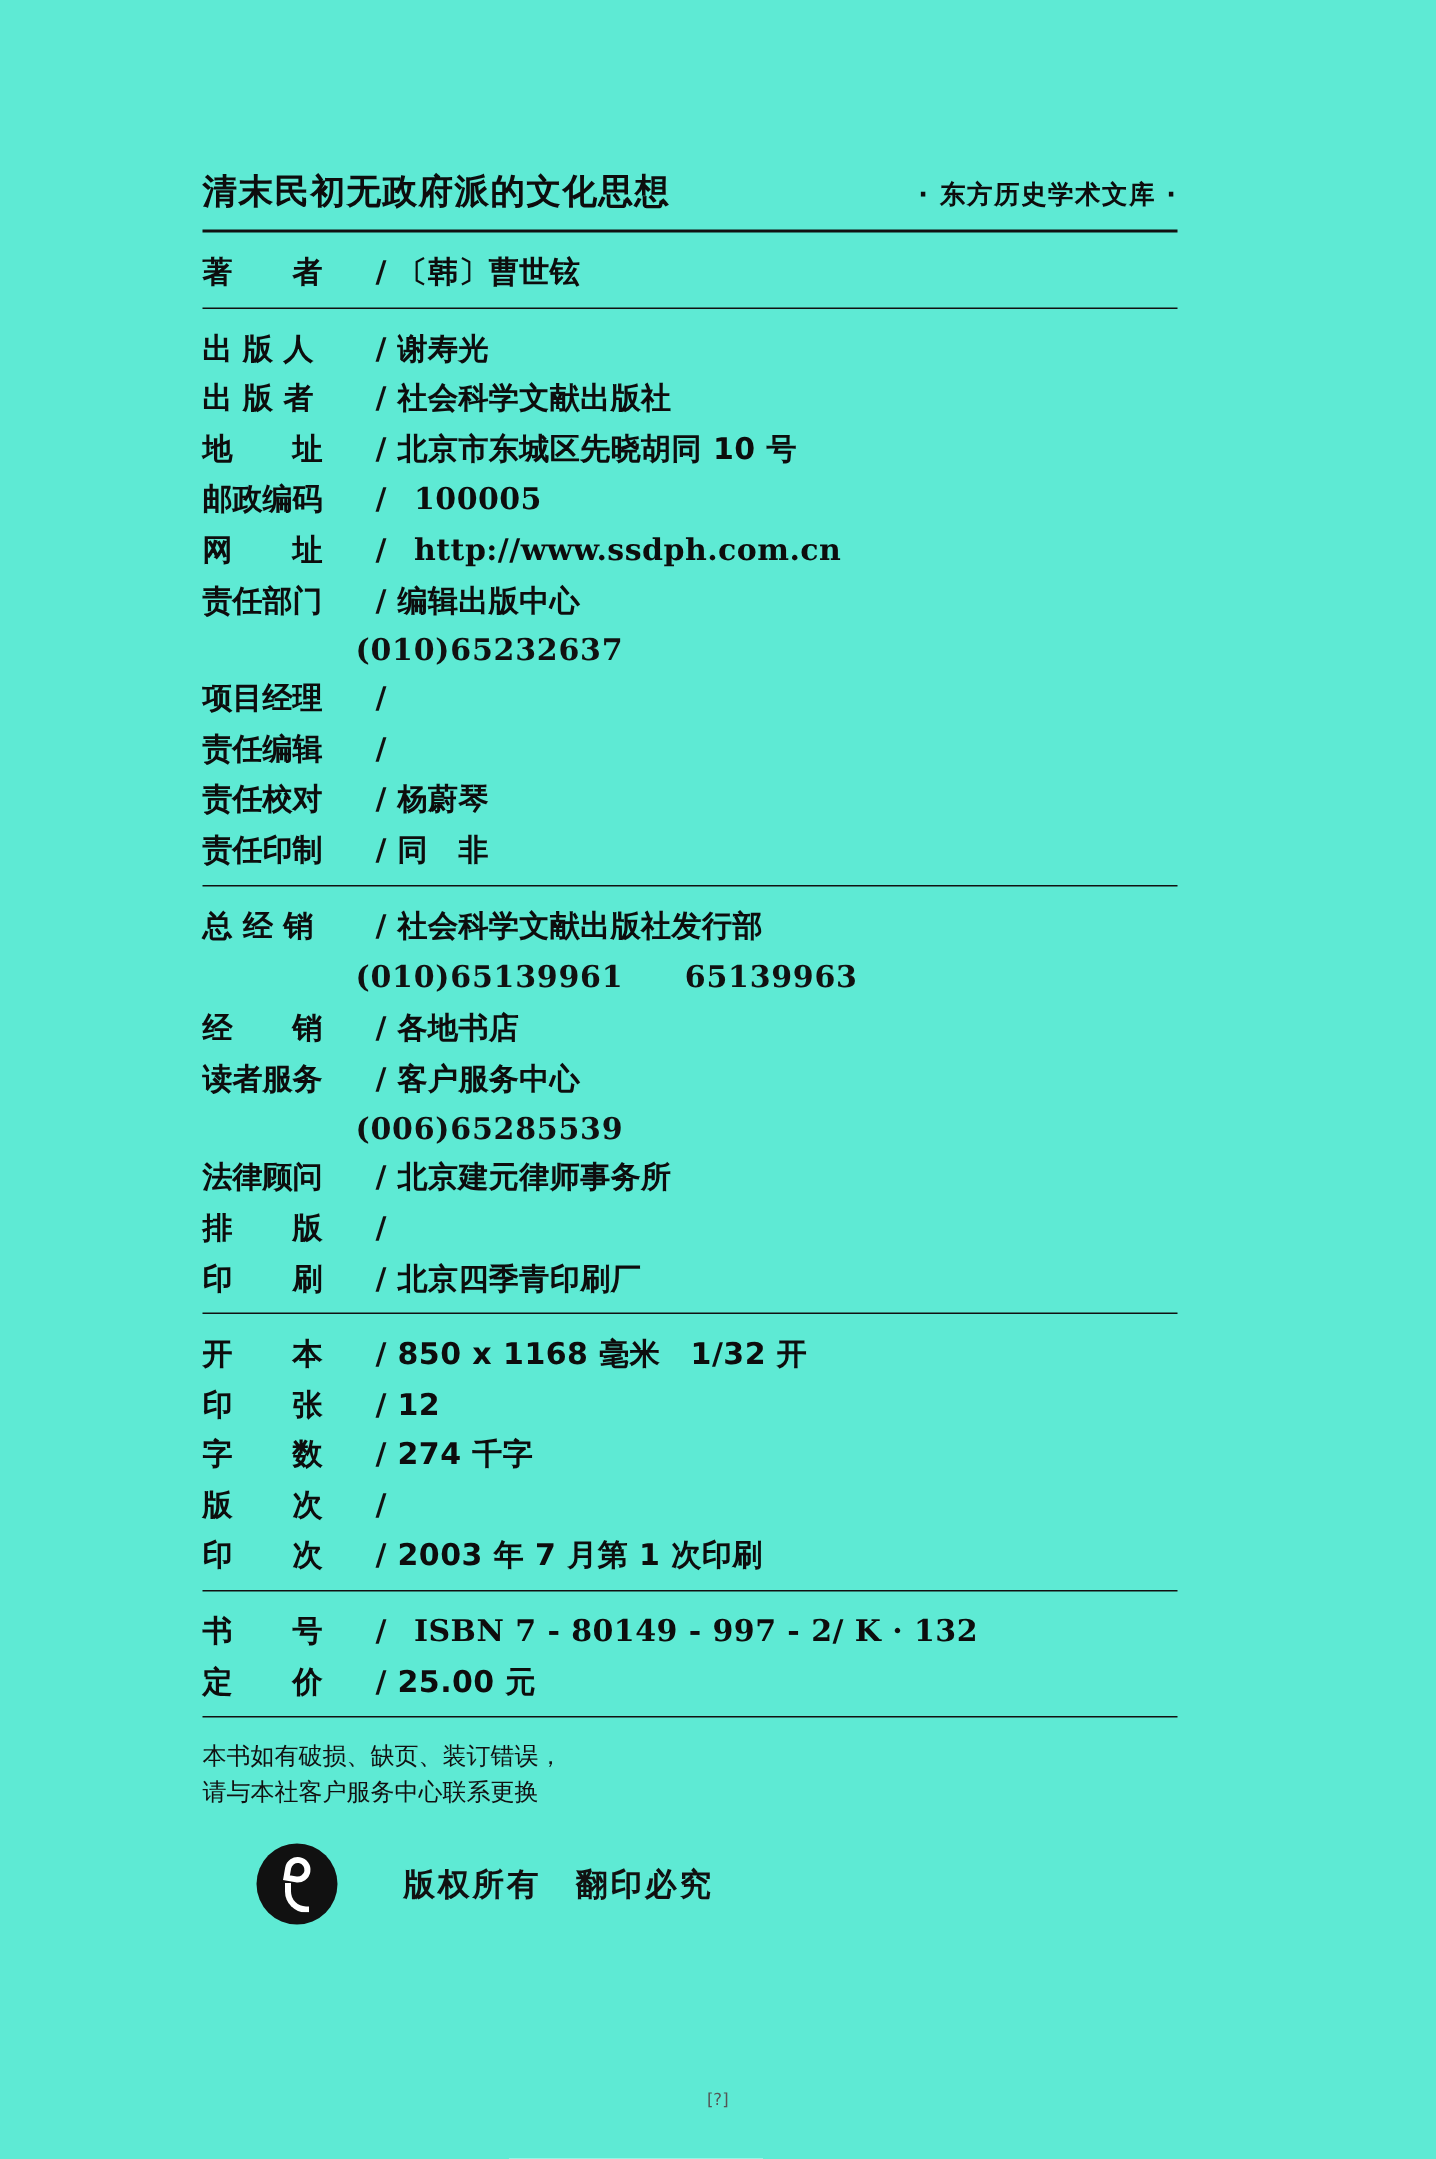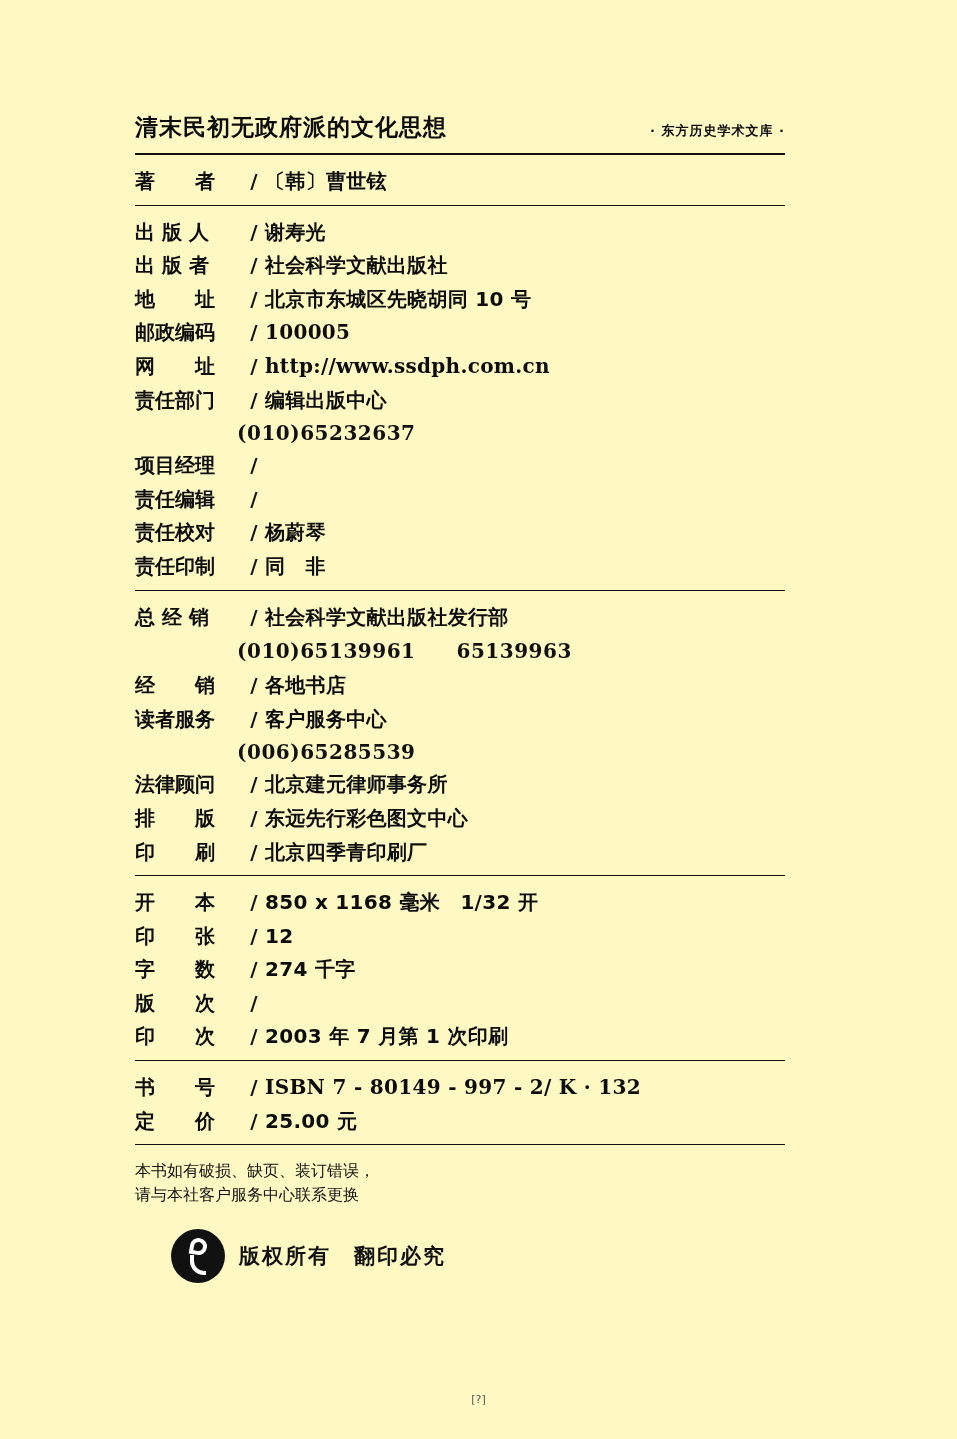--- a/index.html
+++ b/index.html
@@ -13,21 +13,21 @@
     font-family: "DejaVu Sans", "Liberation Sans", sans-serif;
     color: #111111;
     position: relative;
     overflow: hidden;
   }
   .page {
     position: absolute;
     left: 0; top: 0;
     width: 957px;
     height: 1439px;
-    background: #fef9c3;
+    background: #5eead4;
   }
   .content {
     position: absolute;
     left: 135px;
     top: 112px;
     width: 650px;
   }
 
   
   .title-row {
@@ -36,21 +36,21 @@
     justify-content: space-between;
     padding-bottom: 6px;
   }
   .book-title {
     font-size: 23px;
     font-weight: 700;
     letter-spacing: 1px;
     color: #0d0d0d;
   }
   .series-title {
-    font-size: 13px;
+    font-size: 17px;
     font-weight: 700;
     letter-spacing: 1px;
     color: #0d0d0d;
   }
 
   .rule {
     border-bottom: 2.5px solid #111;
     margin-top: 4px;
     margin-bottom: 14px;
   }
@@ -83,20 +83,21 @@
   }
   .value {
     flex: 1 1 auto;
     font-weight: 700;
     color: #0d0d0d;
     letter-spacing: 0.3px;
   }
   .value.mono {
     font-family: "DejaVu Serif", "Liberation Serif", serif;
     font-weight: 700;
+    margin-left: 11px;
   }
   .subvalue {
     margin-left: 102px;
     font-size: 20px;
     font-weight: 700;
     font-family: "DejaVu Serif", "Liberation Serif", serif;
     margin-bottom: 8px;
     letter-spacing: 0.5px;
   }
   .block {
@@ -108,20 +109,21 @@
     margin-top: 14px;
     font-size: 16px;
     font-weight: 400;
     line-height: 1.5;
   }
   .footer {
     display: flex;
     align-items: center;
     margin-top: 22px;
     margin-left: 36px;
+    gap: 30px;
   }
   .logo {
     width: 54px;
     height: 54px;
     background: #111;
     border-radius: 50%;
     position: relative;
     margin-right: 14px;
     flex: 0 0 54px;
   }
@@ -259,21 +261,20 @@
       <div class="subvalue">(006)65285539</div>
 
       <div class="row">
         <div class="label">法律顾问</div>
         <div class="slash">/</div>
         <div class="value">北京建元律师事务所</div>
       </div>
       <div class="row">
         <div class="label">排　　版</div>
         <div class="slash">/</div>
-        <div class="value">东远先行彩色图文中心</div>
       </div>
       <div class="row">
         <div class="label">印　　刷</div>
         <div class="slash">/</div>
         <div class="value">北京四季青印刷厂</div>
       </div>
     </div>
     <div class="rule thin"></div>
 
     <div class="block">

